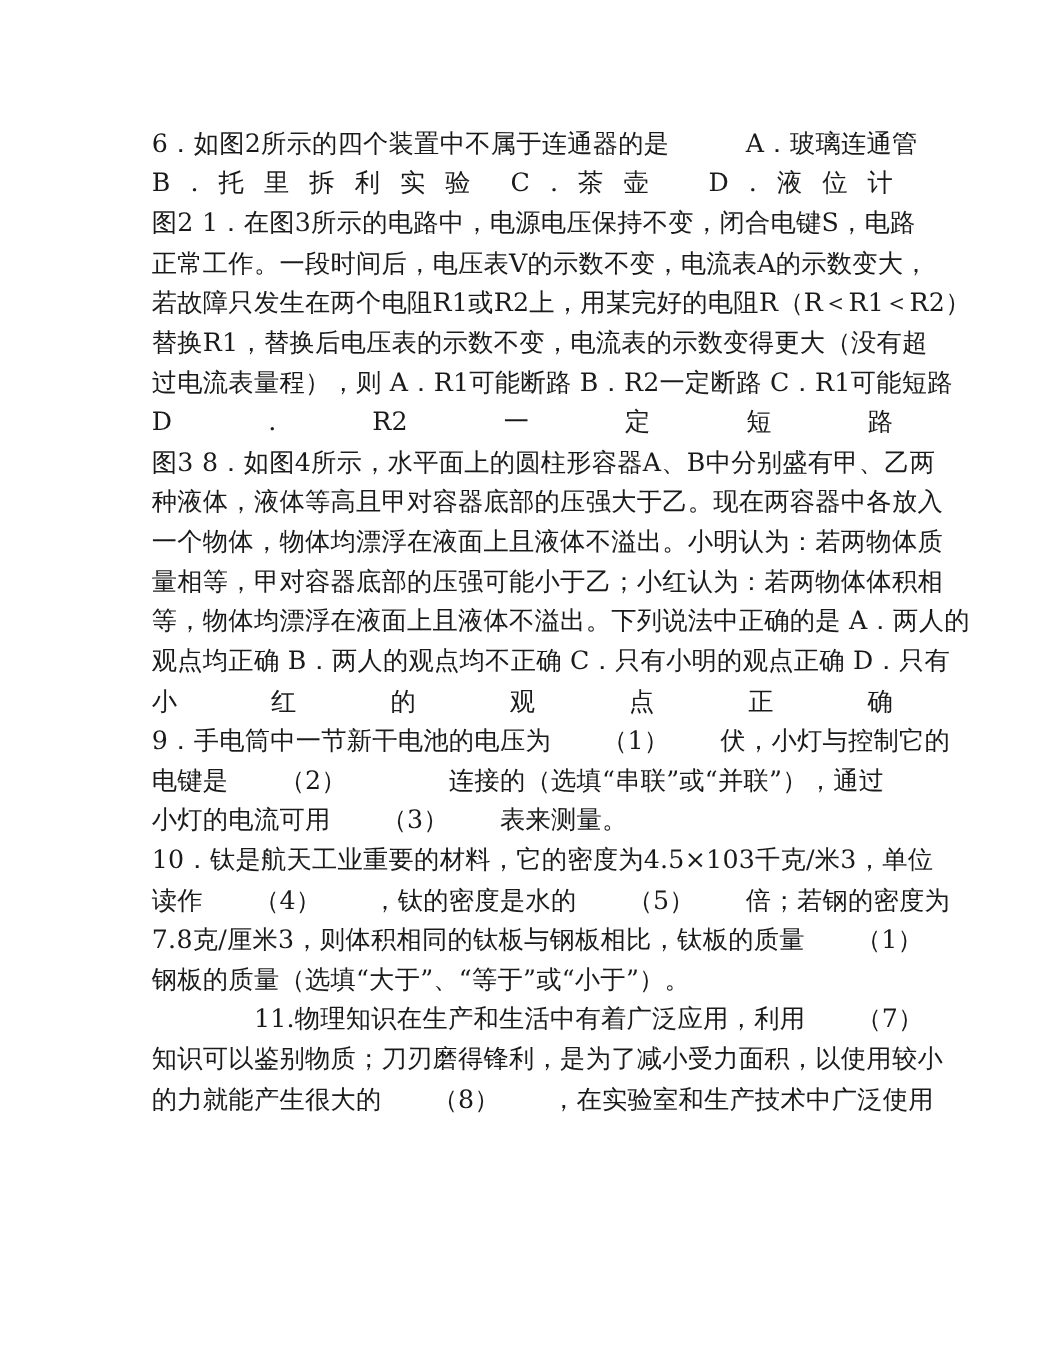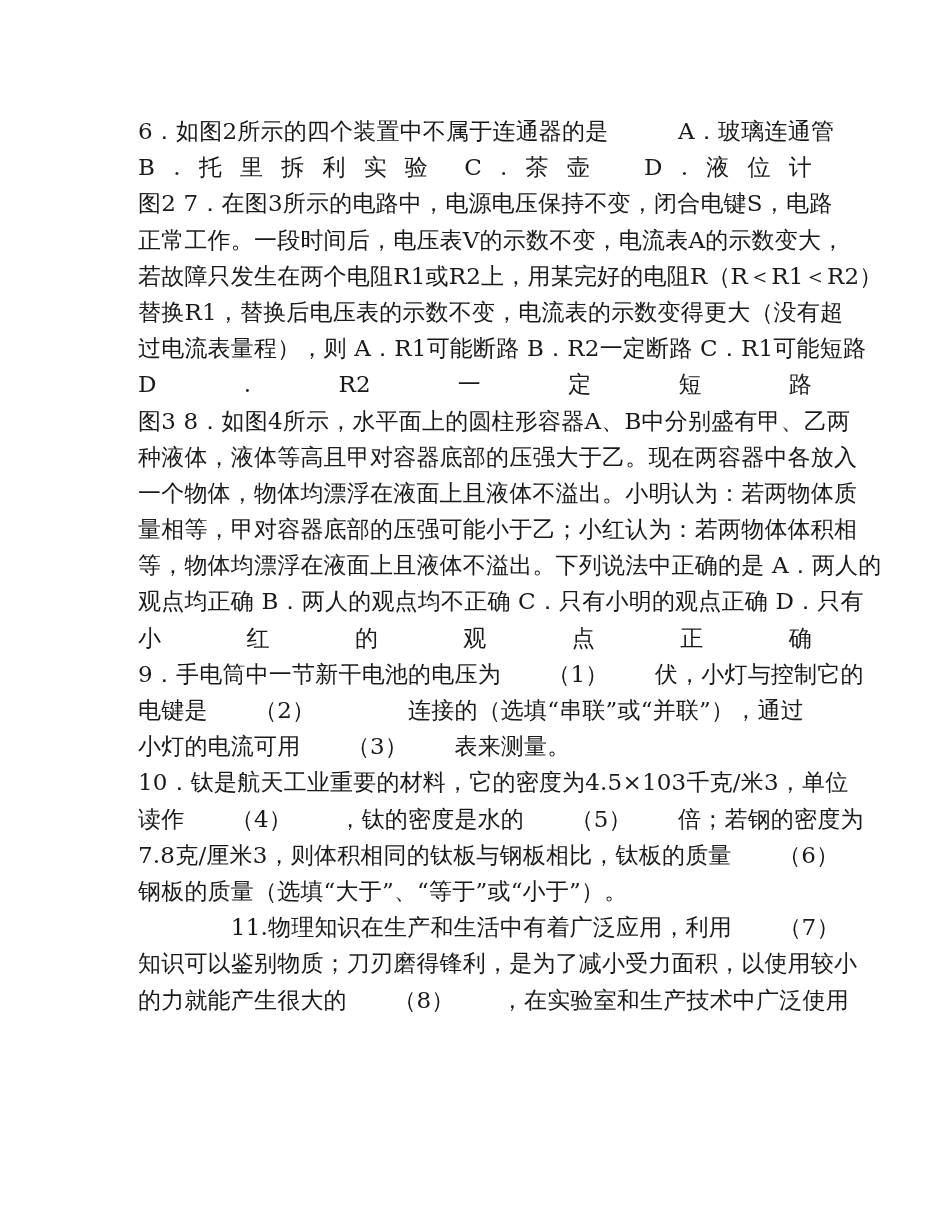--- a/index.html
+++ b/index.html
@@ -36,21 +36,21 @@
     <span>茶</span>
     <span>壶</span>
     <span></span>
     <span></span>
     <span>D</span>
     <span>.</span>
     <span>液</span>
     <span>位</span>
     <span>计</span>
   </div>
-  <div class="line">图2 7．在图3所示的电路中，电源电压保持不变，闭合电键S，电路</div>
+  <div class="line">图2 1．在图3所示的电路中，电源电压保持不变，闭合电键S，电路</div>
   <div class="line">正常工作。一段时间后，电压表V的示数不变，电流表A的示数变大，</div>
   <div class="line">若故障只发生在两个电阻R1或R2上，用某完好的电阻R（R＜R1＜R2）</div>
   <div class="line">替换R1，替换后电压表的示数不变，电流表的示数变得更大（没有超</div>
   <div class="line">过电流表量程），则 A．R1可能断路 B．R2一定断路 C．R1可能短路</div>
   <div class="line justify">
     <span>D</span>
     <span>.</span>
     <span>R2</span>
     <span>一</span>
     <span>定</span>
@@ -70,18 +70,18 @@
     <span>观</span>
     <span>点</span>
     <span>正</span>
     <span>确</span>
   </div>
   <div class="line">9．手电筒中一节新干电池的电压为　　（1）　　伏，小灯与控制它的</div>
   <div class="line">电键是　　（2）　　　　连接的（选填“串联”或“并联”），通过</div>
   <div class="line">小灯的电流可用　　（3）　　表来测量。</div>
   <div class="line">10．钛是航天工业重要的材料，它的密度为4.5×103千克/米3，单位</div>
   <div class="line">读作　　（4）　　，钛的密度是水的　　（5）　　倍；若钢的密度为</div>
-  <div class="line">7.8克/厘米3，则体积相同的钛板与钢板相比，钛板的质量　　（6）</div>
+  <div class="line">7.8克/厘米3，则体积相同的钛板与钢板相比，钛板的质量　　（1）</div>
   <div class="line">钢板的质量（选填“大于”、“等于”或“小于”）。</div>
   <div class="line">　　　　11.物理知识在生产和生活中有着广泛应用，利用　　（7）</div>
   <div class="line">知识可以鉴别物质；刀刃磨得锋利，是为了减小受力面积，以使用较小</div>
   <div class="line">的力就能产生很大的　　（8）　　，在实验室和生产技术中广泛使用</div>
 </div>
 
 </body></html>

